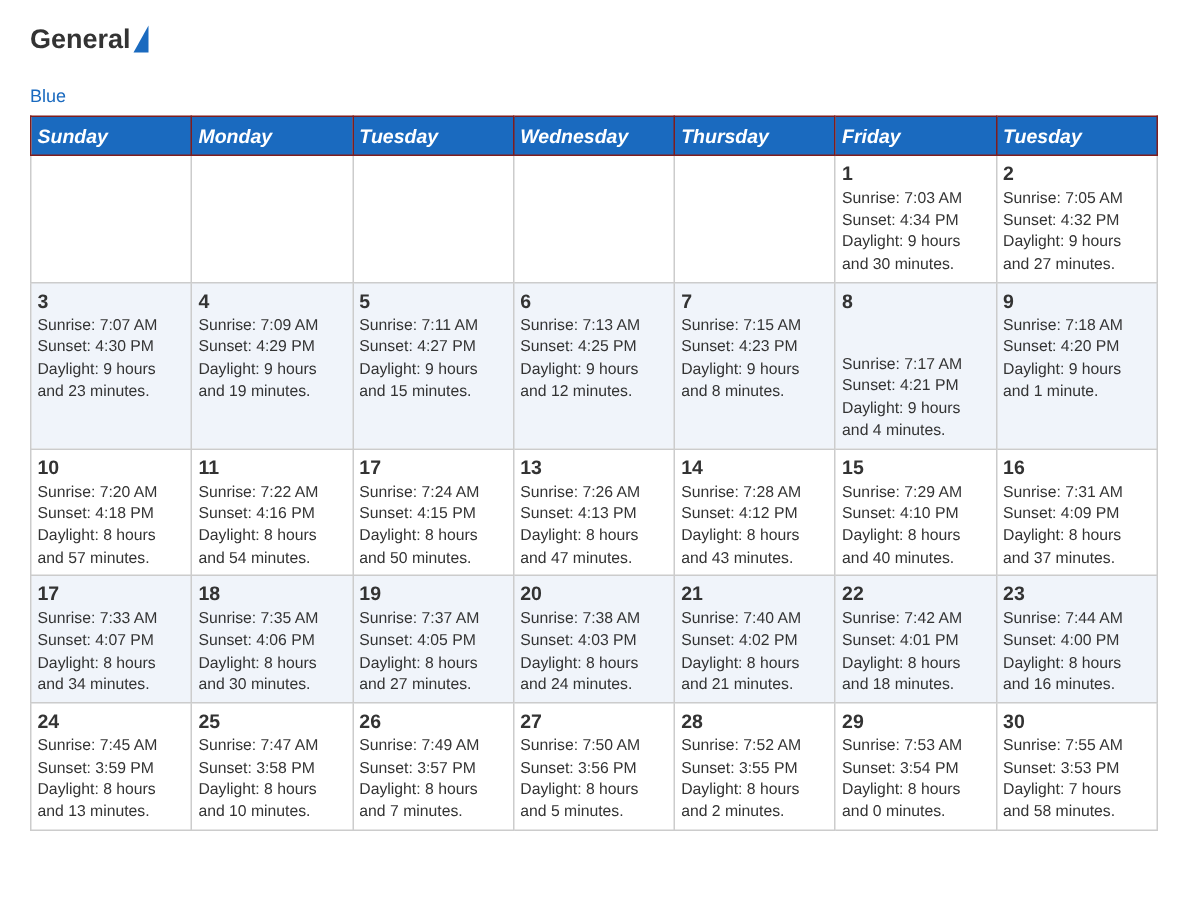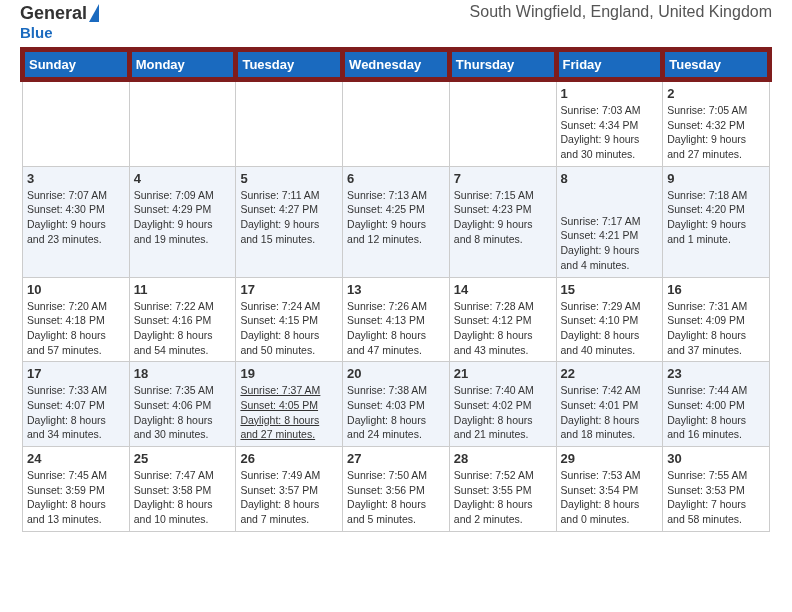--- a/index.html
+++ b/index.html
@@ -1,28 +1,28 @@
 <!DOCTYPE html>
 <html><head>
   <meta charset="utf-8">
   <style>
     * { box-sizing: border-box; margin: 0; padding: 0; }
     body { font-family: Arial, sans-serif; background: #fff; width: 792px; min-height: 612px; }
-    .page { padding: 3px 20px; }
+    .page { padding: 16px 20px; }
     .header { display: flex; justify-content: space-between; align-items: flex-start; margin-bottom: 6px; }
     .logo { display: flex; flex-direction: column; }
     .logo-text { display: flex; align-items: center; }
     .logo-general { font-size: 18px; font-weight: bold; color: #333; }
-    .logo-blue { font-size: 15px; font-weight: bold; color: #1a6abf; }
+    .logo-blue { font-size: 12px; font-weight: normal; color: #1a6abf; margin-top: 20px; }
     .logo-triangle { width: 0; height: 0; border-left: 10px solid transparent; border-bottom: 18px solid #1a6abf; margin-left: 2px; margin-top: -2px; }
     .title-block { text-align: right; }
     .month-title { font-size: 32px; font-weight: bold; color: #333; }
     .subtitle { font-size: 16px; color: #555; }
     .calendar { width: 100%; border-collapse: collapse; }
-    .calendar th { background: #1a6abf; color: #fff; padding: 5px 4px; font-size: 13px; text-align: left; border: 5px solid #7f1d1d; }
+    .calendar th { background: #1a6abf; color: #fff; padding: 5px 4px; font-size: 13px; text-align: left; border: 1px solid #7f1d1d; font-style: italic; }
     .calendar td { vertical-align: top; border: 1px solid #ccc; padding: 4px; width: 14.28%; font-size: 11px; color: #333; min-height: 80px; }
     .day-num { font-size: 13px; font-weight: bold; display: block; margin-bottom: 2px; }
     .day-info { font-size: 10.5px; line-height: 1.4; color: #333; }
     .empty { background: #f9f9f9; }
     tr:nth-child(odd) td { background: #fff; }
     tr:nth-child(even) td { background: #f0f4fa; }
     .header-row th { background: #1a6abf; }
   </style>
 </head>
 <body>
@@ -30,21 +30,20 @@
 <div class="page">
   <div class="header">
     <div class="logo">
       <div class="logo-text">
         <span class="logo-general">General</span>
         <span class="logo-triangle"></span>
       </div>
       <span class="logo-blue">Blue</span>
     </div>
     <div class="title-block">
-      <div class="subtitle">South Wingfield, England, United Kingdom</div>
     </div>
   </div>
 
   <table class="calendar">
     <thead>
       <tr class="header-row">
       <th>Sunday</th>
           <th>Monday</th>
           <th>Tuesday</th>
           <th>Wednesday</th>
@@ -169,21 +168,21 @@
 Daylight: 8 hours and 34 minutes.</div>
           </td>
           <td>
             <span class="day-num">18</span>
             <div class="day-info" style="white-space: pre-line;">Sunrise: 7:35 AM
 Sunset: 4:06 PM
 Daylight: 8 hours and 30 minutes.</div>
           </td>
           <td>
             <span class="day-num">19</span>
-            <div class="day-info" style="white-space: pre-line; text-decoration: underline;">Sunrise: 7:37 AM
+            <div class="day-info" style="white-space: pre-line;">Sunrise: 7:37 AM
 Sunset: 4:05 PM
 Daylight: 8 hours and 27 minutes.</div>
           </td>
           <td>
             <span class="day-num">20</span>
             <div class="day-info" style="white-space: pre-line;">Sunrise: 7:38 AM
 Sunset: 4:03 PM
 Daylight: 8 hours and 24 minutes.</div>
           </td>
           <td>

